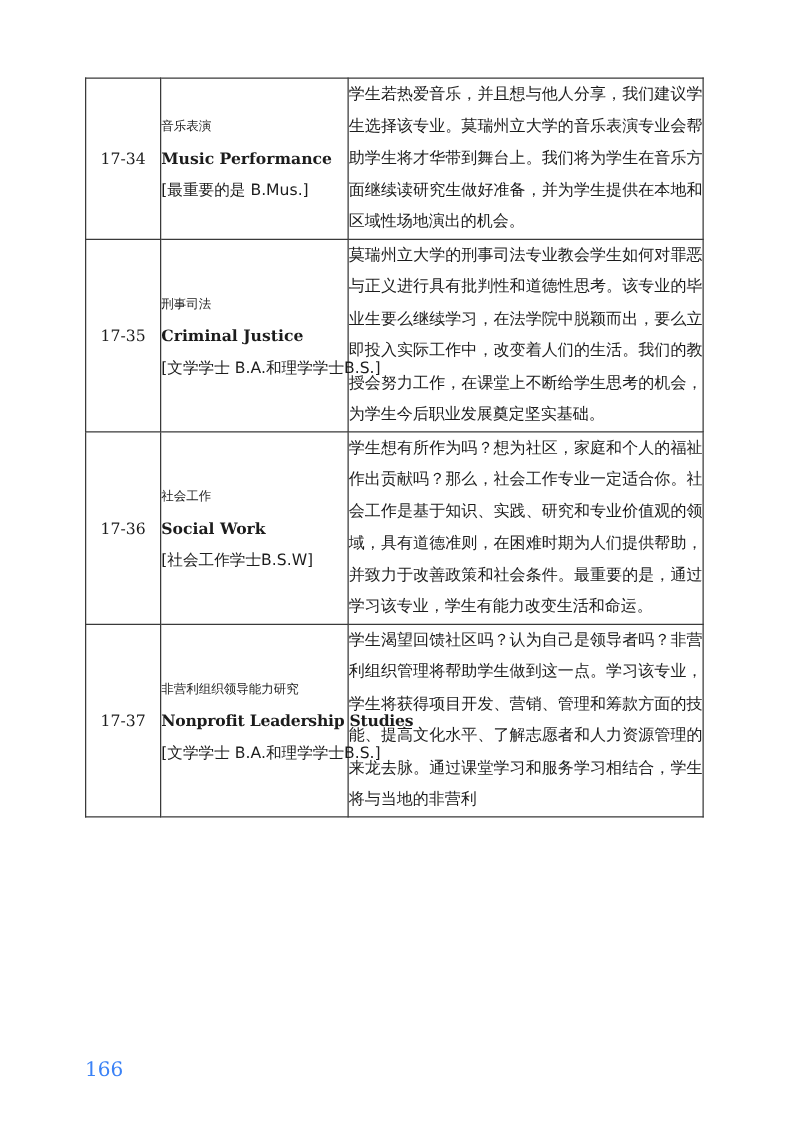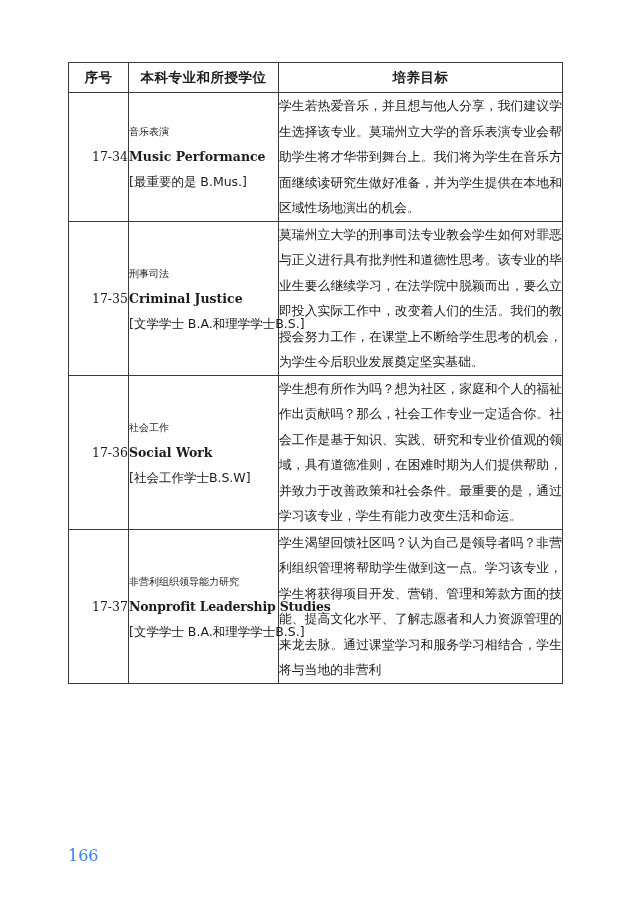--- a/index.html
+++ b/index.html
@@ -51,21 +51,21 @@
     text-align: center;
     font-weight: bold;
     font-size: 13.5px;
     letter-spacing: 0.5px;
     font-family: "DejaVu Sans", "Liberation Sans", sans-serif;
   }
   .hdr .h-goal { font-size: 13.5px; }
 
   
   .cell-no {
-    text-align: right;
+    text-align: center;
     font-size: 12.5px;
     padding-left: 5px;
     font-family: "DejaVu Serif", "Liberation Serif", serif;
   }
 
   .cell-major {
     padding: 0 0 0 7px;
     font-size: 12.5px;
     line-height: 25px;
     white-space: nowrap;
@@ -105,25 +105,20 @@
 
 <div class="page">
 
   <table class="doc-table">
     <colgroup>
       <col class="c-no">
       <col class="c-major">
       <col class="c-goal">
     </colgroup>
     <tbody>
-      <tr class="hdr">
-        <td>序号</td>
-        <td>本科专业和所授学位</td>
-        <td class="h-goal">培养目标</td>
-      </tr>
 
 
       <tr>
         <td class="cell-no">17-34</td>
         <td class="cell-major">
           <span class="ln ln-cjk">音乐表演</span>
           <span class="ln ln-en">Music Performance</span>
           <span class="ln ln-deg">[最重要的是  B.Mus.]</span>
         </td>
         <td class="cell-goal">

